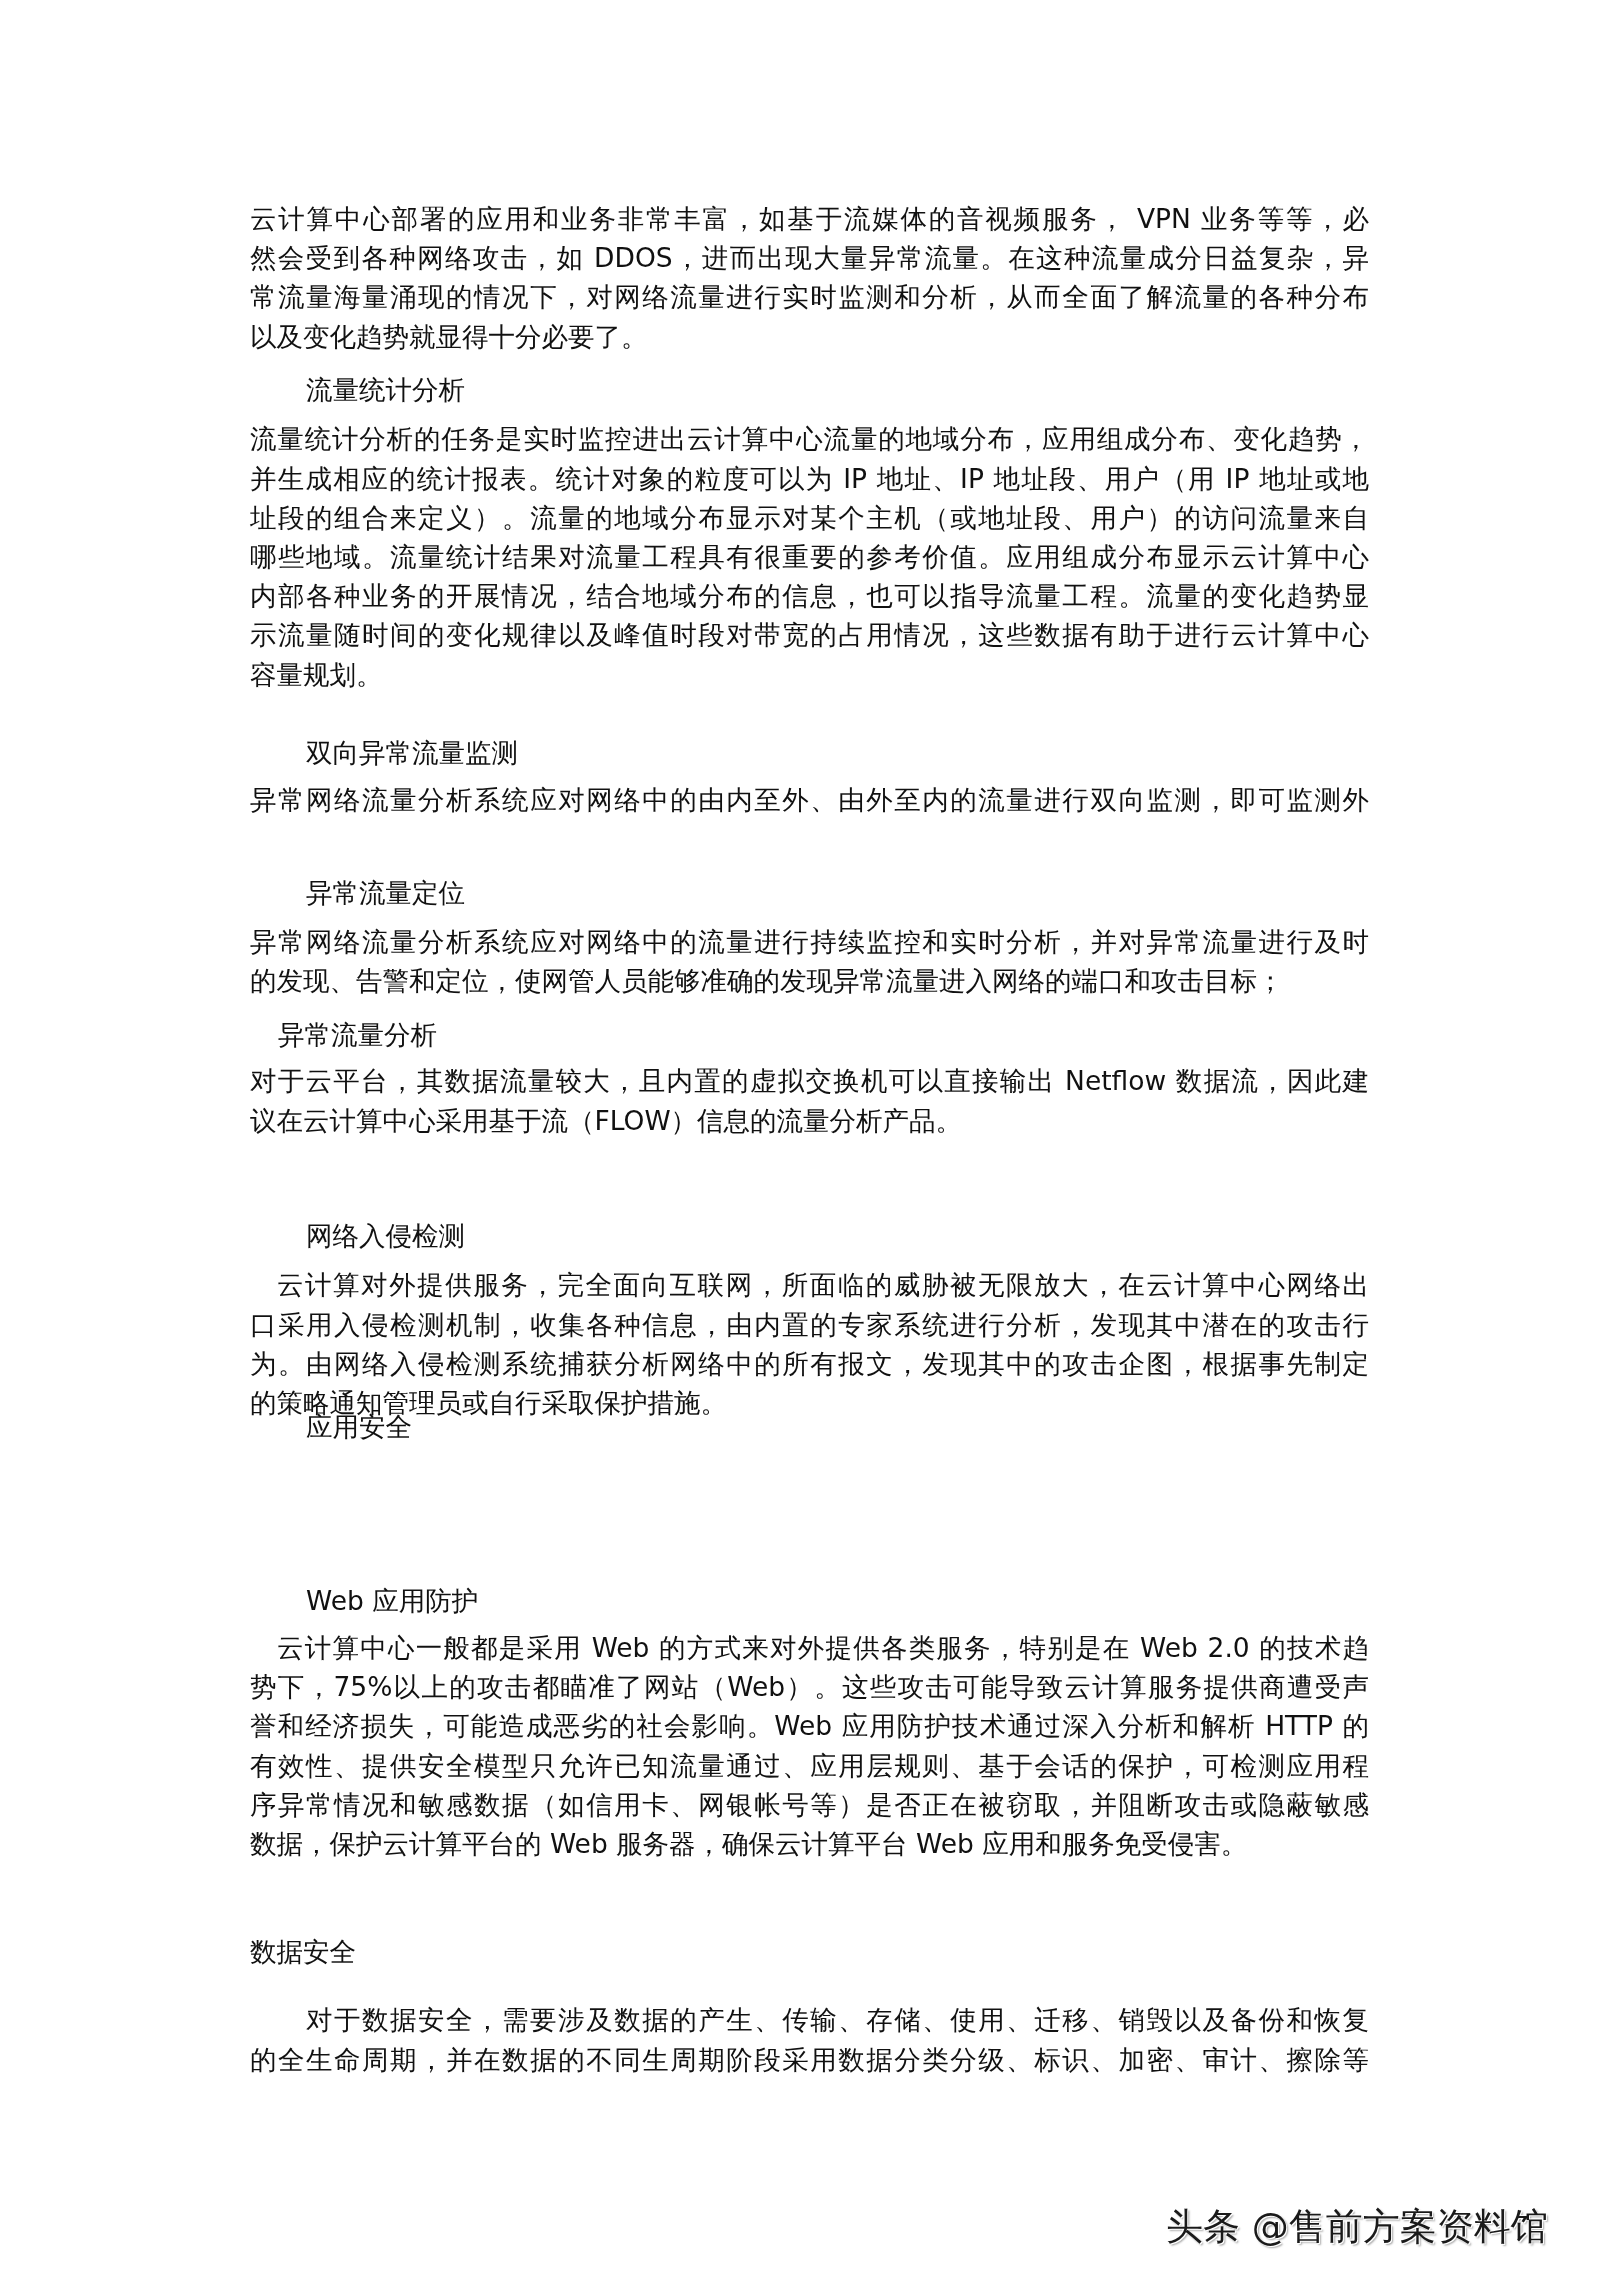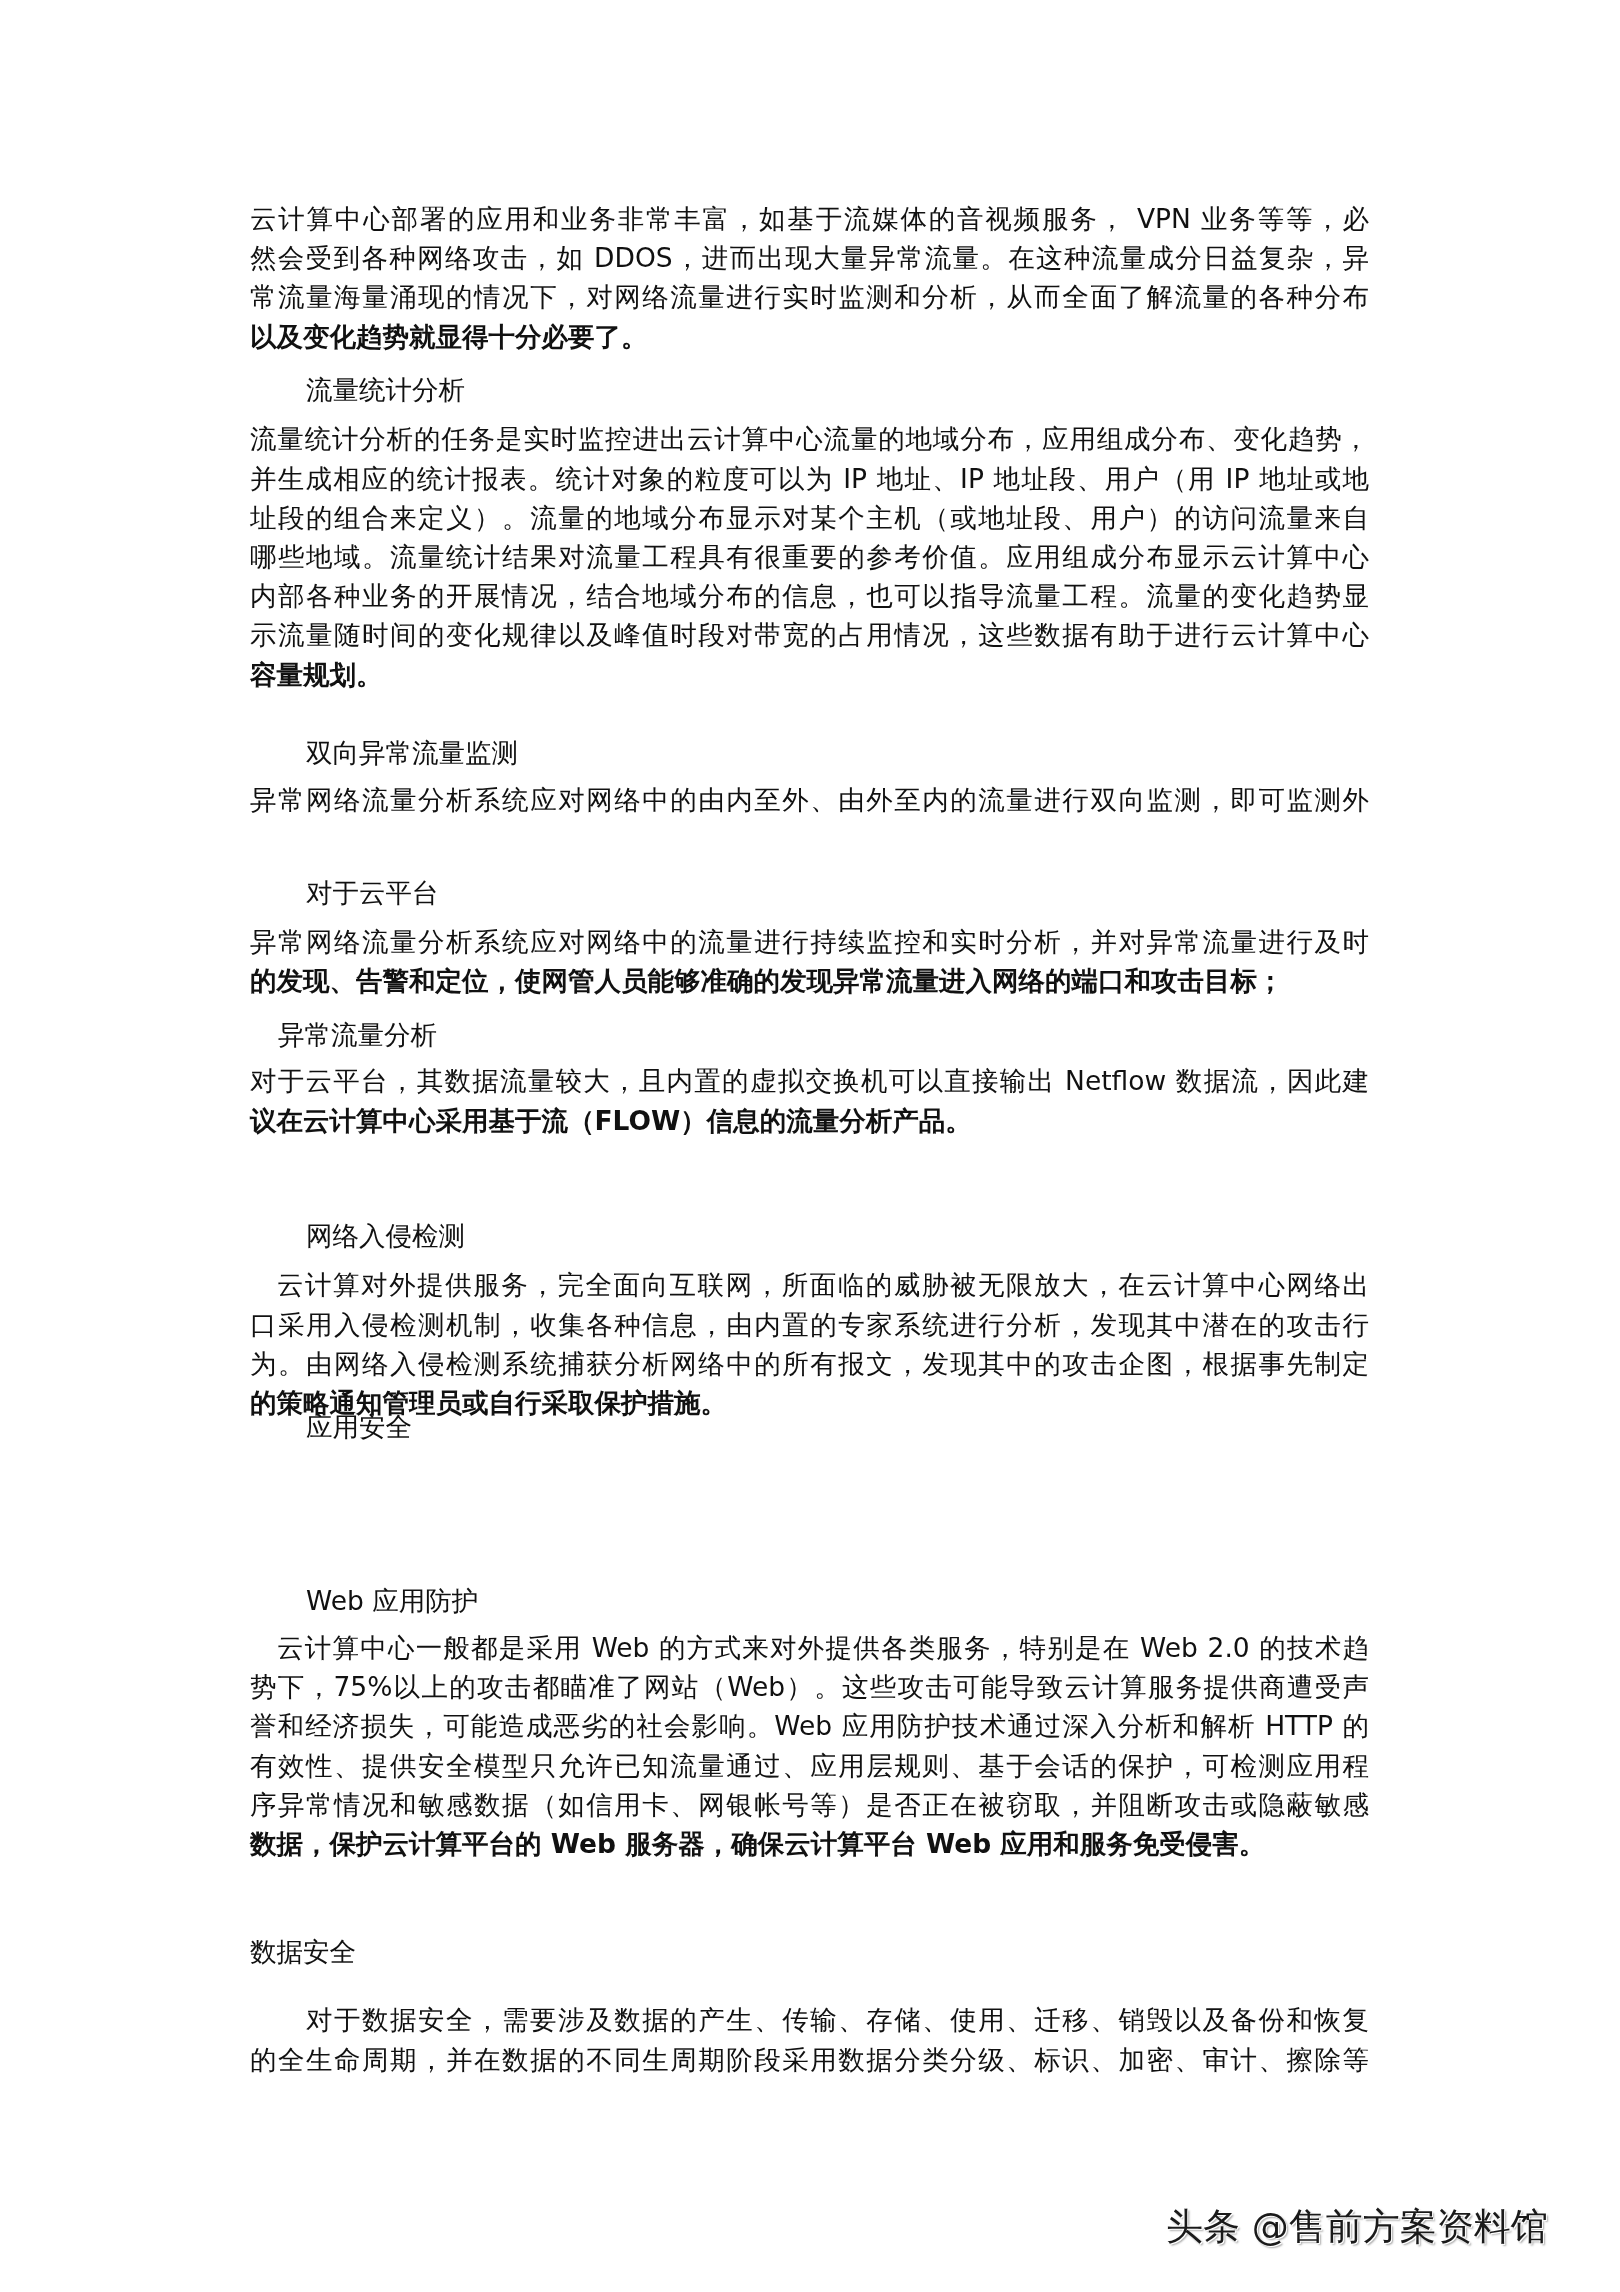--- a/index.html
+++ b/index.html
@@ -1,21 +1,21 @@
 <!DOCTYPE html>
 <html><head>
 <meta charset="utf-8">
 <style>
   html, body { margin: 0; padding: 0; background: #ffffff; }
   body { width: 1620px; height: 2293px; position: relative; overflow: hidden;
          font-family: "DejaVu Sans", "Liberation Sans", sans-serif; color: #111111; }
   .page { position: absolute; left: 0; top: 0; width: 1620px; height: 2293px; background: #ffffff; }
   .line { position: absolute; left: 250px; width: 1119px; font-size: 26.5px; line-height: 35px;
           white-space: nowrap; text-align: justify; text-align-last: justify; letter-spacing: 0px; }
-  .line.last { text-align-last: left; font-weight: bold; }
+  .line.last { text-align-last: left; }
   .heading { position: absolute; font-size: 26.5px; line-height: 35px; white-space: nowrap; }
   .watermark { position: absolute; left: 1166px; top: 2203px; font-size: 37px; line-height: 47px;
                color: #1a1a1a; white-space: nowrap; font-family: "DejaVu Sans", sans-serif;
                text-shadow: 1px 1px 0 #ffffff, -1px -1px 0 #ffffff, 2px 2px 2px rgba(0,0,0,0.35); text-align: center; }
 </style>
 </head>
 <body>
 
 <div class="page">
 
@@ -29,21 +29,21 @@
   <div class="line" style="top:461px">并生成相应的统计报表。统计对象的粒度可以为 IP 地址、IP 地址段、用户（用 IP 地址或地</div>
   <div class="line" style="top:500px">址段的组合来定义）。流量的地域分布显示对某个主机（或地址段、用户）的访问流量来自</div>
   <div class="line" style="top:539px">哪些地域。流量统计结果对流量工程具有很重要的参考价值。应用组成分布显示云计算中心</div>
   <div class="line" style="top:578px">内部各种业务的开展情况，结合地域分布的信息，也可以指导流量工程。流量的变化趋势显</div>
   <div class="line" style="top:617px">示流量随时间的变化规律以及峰值时段对带宽的占用情况，这些数据有助于进行云计算中心</div>
   <div class="line last" style="top:657px">容量规划。</div>
 
   <div class="heading" style="left:306px; top:735px">双向异常流量监测</div>
   <div class="line" style="top:782px">异常网络流量分析系统应对网络中的由内至外、由外至内的流量进行双向监测，即可监测外</div>
 
-  <div class="heading" style="left:306px; top:875px">对于云平台</div>
+  <div class="heading" style="left:306px; top:875px">异常流量定位</div>
   <div class="line last" style="top:963px">的发现、告警和定位，使网管人员能够准确的发现异常流量进入网络的端口和攻击目标；</div>
   <div class="line" style="top:924px">异常网络流量分析系统应对网络中的流量进行持续监控和实时分析，并对异常流量进行及时</div>
 
   <div class="heading" style="left:278px; top:1017px">异常流量分析</div>
   <div class="line" style="top:1063px">对于云平台，其数据流量较大，且内置的虚拟交换机可以直接输出 Netflow 数据流，因此建</div>
   <div class="line last" style="top:1103px">议在云计算中心采用基于流（FLOW）信息的流量分析产品。</div>
 
   <div class="heading" style="left:306px; top:1218px">网络入侵检测</div>
   <div class="line" style="top:1267px; left:277px; width:1092px">云计算对外提供服务，完全面向互联网，所面临的威胁被无限放大，在云计算中心网络出</div>
   <div class="line" style="top:1307px">口采用入侵检测机制，收集各种信息，由内置的专家系统进行分析，发现其中潜在的攻击行</div>

